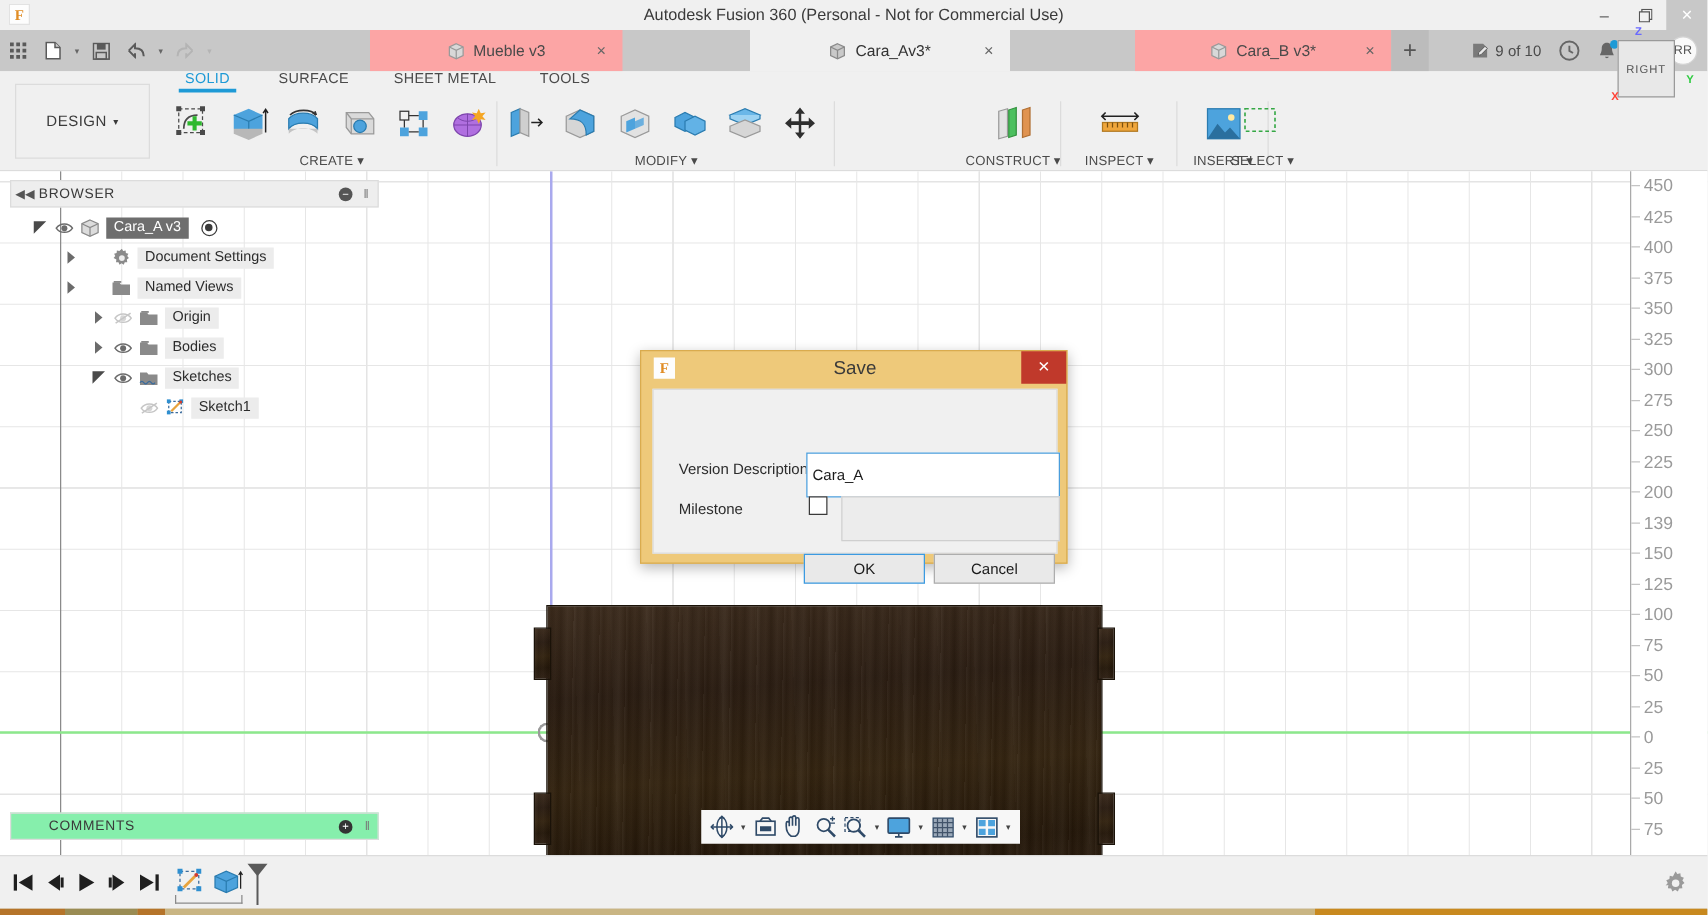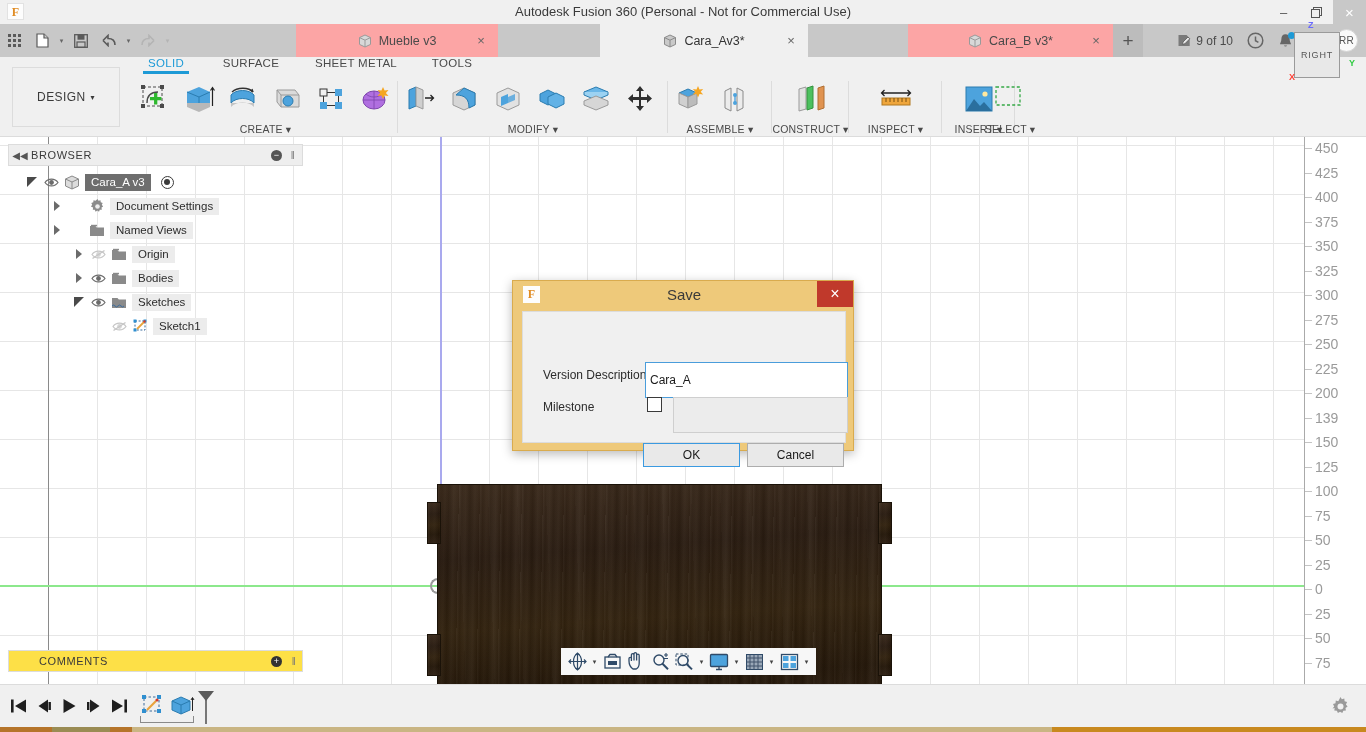--- a/index.html
+++ b/index.html
@@ -212,21 +212,21 @@
   .trow .tlabel.sel { background: #6e6e6e; color: #fff; }
   .trow .radio {
     position: absolute; width: 13px; height: 13px; border-radius: 50%;
     border: 1.5px solid #3a3a3a; background: #fff; display:flex; align-items:center; justify-content:center;
   }
   .trow .radio i { width: 6px; height: 6px; border-radius: 50%; background: #3a3a3a; display:block; }
 
   
   .comments {
     position: absolute; left: 8px; top: 650px; width: 295px; height: 22px;
-    background: #fde047; border: 1px solid #dcdcdc;
+    background: #86efac; border: 1px solid #dcdcdc;
   }
   .comments .ctitle { position:absolute; left: 30px; top: 4px; font-size: 11px; color: #3a3a3a; letter-spacing:.6px; }
   .comments .dot-plus {
     position: absolute; right: 20px; top: 5px; width: 11px; height: 11px; border-radius: 50%;
     background: #333; color: #fff; font-size: 9px; line-height: 11px; text-align: center;
   }
   .comments .grip { position:absolute; right:6px; top:5px; font-size:10px; color:#777; }
 
   
   .timeline {
@@ -523,43 +523,20 @@
             <ellipse cx="15" cy="16" rx="11" ry="9" fill="#b06fe0" stroke="#7e45ad"></ellipse>
             <path d="M4 16 h22 M15 7 v18 M7 10 C11 14 19 14 23 10" fill="none" stroke="#7e45ad" stroke-width=".8"></path>
             <path d="M24 3 l1.6 3.6 3.9-.6-2.6 3 2.6 3-3.9-.6-1.6 3.6-1.6-3.6-3.9.6 2.6-3-2.6-3 3.9.6z" fill="#f5a623"></path>
           </svg>
         </div>
       </div>
       <div class="ptitle">CREATE ▾</div>
       <div class="sep"></div>
     </div>
 
-    <div class="panel" style="left:668px; width:104px;">
-      <div class="icons">
-        <div class="ibtn">
-          <svg width="32" height="30" viewBox="0 0 32 30">
-            <path d="M5 9 L14 5 L23 9 L14 13 Z" fill="#4da3dd" stroke="#2a7cb0"></path>
-            <path d="M5 9 L5 20 L14 24 L14 13 Z" fill="#d0d0d0" stroke="#9a9a9a"></path>
-            <path d="M14 13 L23 9 L23 20 L14 24 Z" fill="#bcbcbc" stroke="#9a9a9a"></path>
-            <path d="M24 2 l1.5 3.4 3.7-.5-2.5 2.8 2.5 2.8-3.7-.5-1.5 3.4-1.5-3.4-3.7.5 2.5-2.8-2.5-2.8 3.7.5z" fill="#f5a623"></path>
-          </svg>
-        </div>
-        <div class="ibtn">
-          <svg width="32" height="30" viewBox="0 0 32 30">
-            <path d="M13 4 L7 7 L7 24 L13 27 Z" fill="#ececec" stroke="#8a8a8a"></path>
-            <path d="M19 4 L25 7 L25 24 L19 27 Z" fill="#ececec" stroke="#8a8a8a"></path>
-            <circle cx="17" cy="11" r="2" fill="#4da3dd"></circle>
-              <circle cx="17" cy="19" r="2" fill="#4da3dd"></circle>
-            <path d="M17 11 V19" stroke="#4da3dd" stroke-width="1.4"></path>
-          </svg>
-        </div>
-      </div>
-      <div class="ptitle">ASSEMBLE ▾</div>
-      <div class="sep"></div>
-    </div>
 
     <div class="panel" style="left:849px; width:93px;">
       <div class="icons" style="justify-content:center">
         <div class="ibtn">
           <svg width="36" height="30" viewBox="0 0 36 30">
             <path d="M4 9 H32 M6.5 6 L3.5 9 L6.5 12 M29.5 6 L32.5 9 L29.5 12" fill="none" stroke="#222" stroke-width="1.3"></path>
             <rect x="4" y="14" width="28" height="7" fill="#efa63c" stroke="#b07820"></rect>
             <path d="M8 14v4M12 14v4M16 14v4M20 14v4M24 14v4M28 14v4" stroke="#7a5010"></path>
           </svg>
         </div>

